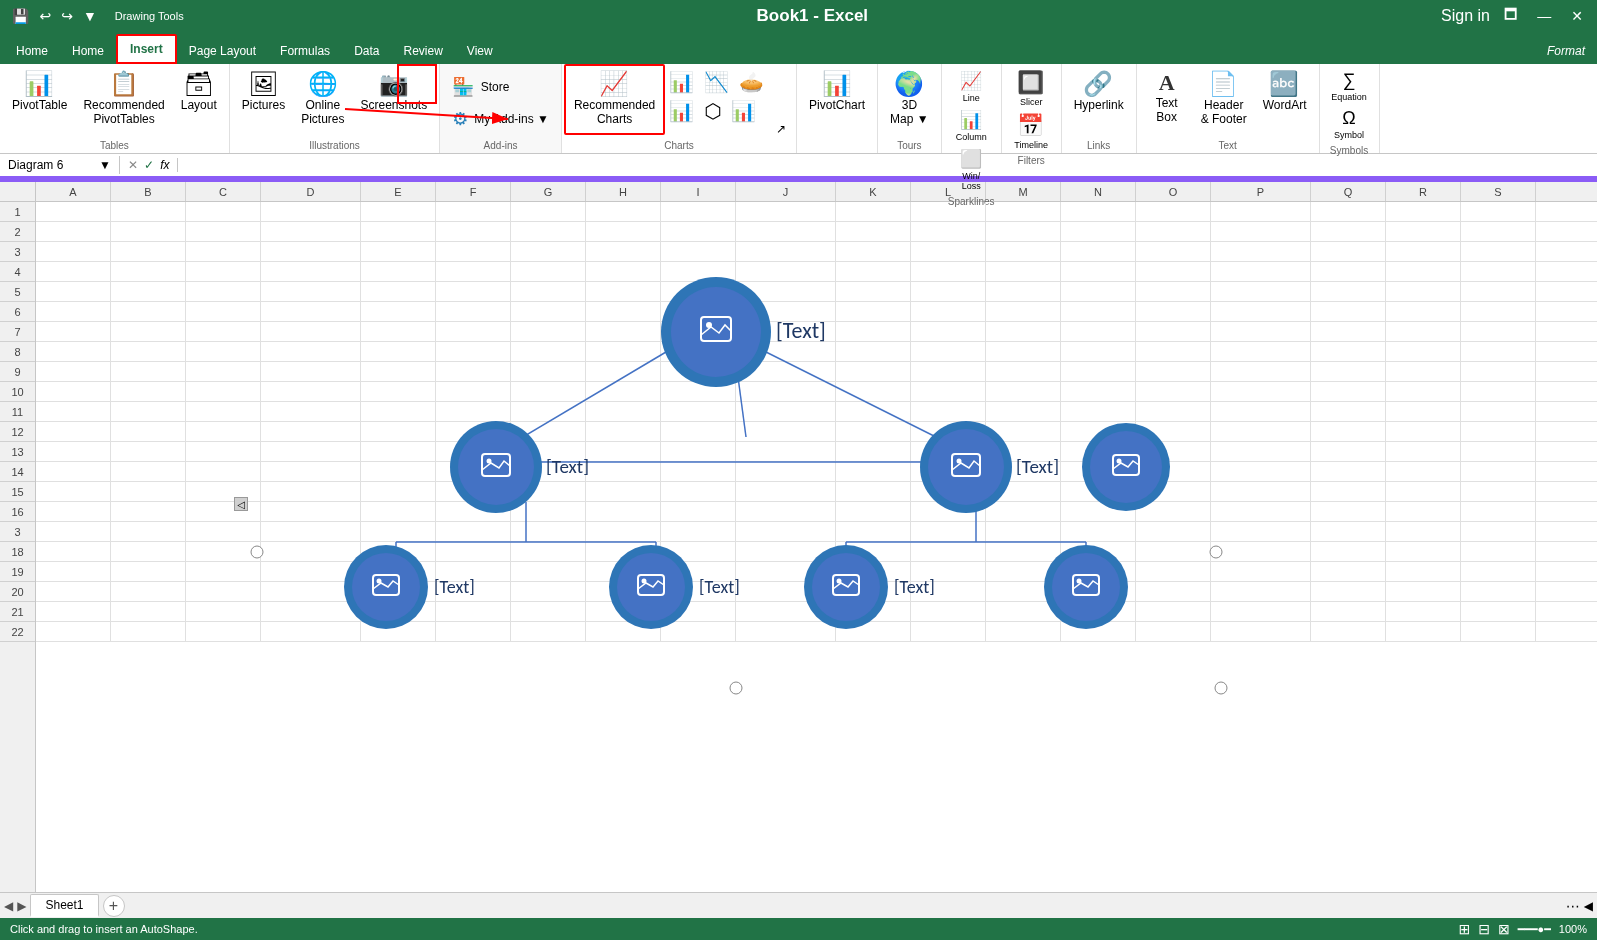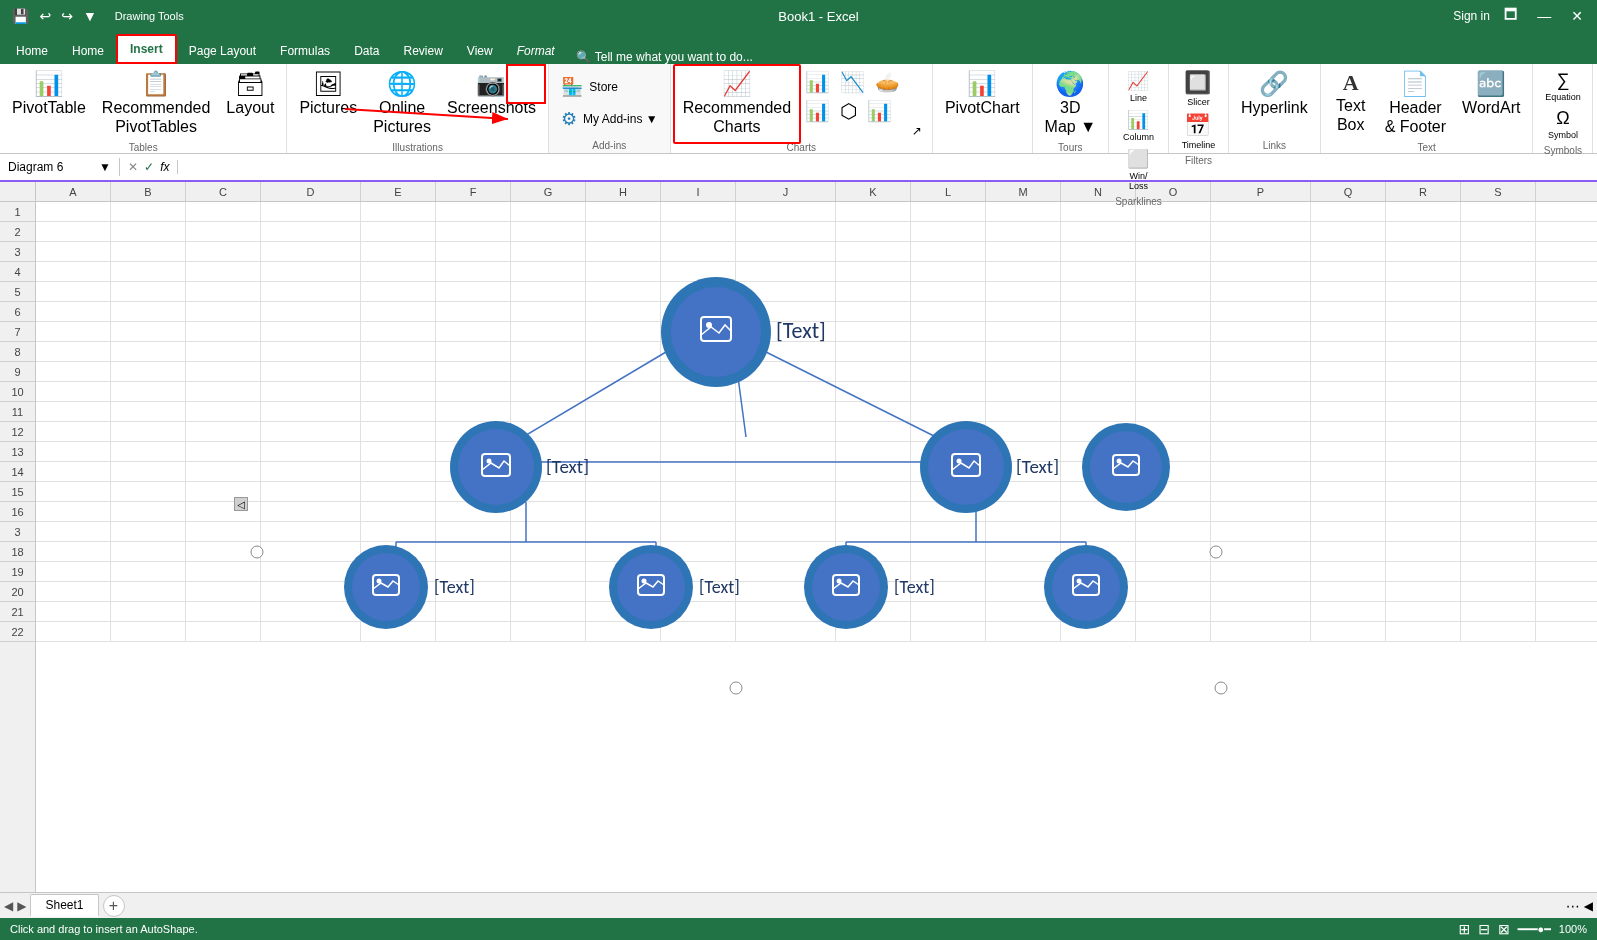--- a/index.html
+++ b/index.html
@@ -9,21 +9,21 @@
     .title-bar {
       height: 32px;
       background: #217346;
       display: flex;
       align-items: center;
       justify-content: space-between;
       padding: 0 8px;
       color: white;
     }
     .title-bar-left { display: flex; align-items: center; gap: 6px; }
-    .title-bar-center { font-size: 13px; font-weight: 400; }
+    .title-bar-center { font-size: 17px; font-weight: 700; }
     .title-bar-right { display: flex; align-items: center; gap: 8px; }
     .title-bar-btn { color: white; font-size: 14px; cursor: pointer; padding: 2px 6px; }
 
     
     .qat { display: flex; align-items: center; gap: 2px; }
     .qat-btn { color: white; padding: 3px 4px; cursor: pointer; font-size: 14px; border-radius: 2px; }
 
     
     .ribbon-tabs {
       height: 32px;
@@ -80,21 +80,21 @@
       display: flex;
       flex-direction: column;
       align-items: center;
       cursor: pointer;
       padding: 4px 6px;
       border-radius: 2px;
       min-width: 48px;
       gap: 2px;
     }
     .ribbon-btn .icon { font-size: 24px; line-height: 1; }
-    .ribbon-btn .label { font-size: 16px; text-align: center; line-height: 1.2; }
+    .ribbon-btn .label { font-size: 12px; text-align: center; line-height: 1.2; }
     .ribbon-btn-small {
       display: flex;
       flex-direction: column;
       align-items: center;
       cursor: pointer;
       padding: 2px 4px;
       border-radius: 2px;
       gap: 1px;
     }
     .ribbon-btn-small .icon { font-size: 18px; }
@@ -104,21 +104,21 @@
       display: flex;
       flex-direction: column;
       gap: 1px;
     }
 
     
     .formula-bar {
       height: 28px;
       display: flex;
       align-items: center;
-      border-bottom: 2px solid #8b5cf6;
+      border-bottom: 6px solid #8b5cf6;
       background: #fff;
     }
     .name-box {
       width: 120px;
       border-right: 1px solid #c6c6c6;
       padding: 2px 8px;
       font-size: 12px;
       display: flex;
       align-items: center;
       gap: 4px;
@@ -289,40 +289,37 @@
     <div class="qat">
       <span class="qat-btn">💾</span>
       <span class="qat-btn">↩</span>
       <span class="qat-btn">↪</span>
       <span class="qat-btn">▼</span>
     </div>
     <span style="color:white;font-size:11px;margin-left:8px;">Drawing Tools</span>
   </div>
   <div class="title-bar-center">Book1 - Excel</div>
   <div class="title-bar-right">
-    <span style="color:white;font-size:12px;cursor:pointer;">Sign in</span>
+    <span style="color:white;font-size:16px;cursor:pointer;">Sign in</span>
     <span class="title-bar-btn">🗖</span>
     <span class="title-bar-btn">—</span>
     <span class="title-bar-btn">✕</span>
   </div>
 </div>
 
 <div class="ribbon-tabs">
   <div class="ribbon-tab">Home</div>
   <div class="ribbon-tab">Home</div>
   <div class="ribbon-tab active" style="border:2px solid red; color:#217346;">Insert</div>
   <div class="ribbon-tab">Page Layout</div>
   <div class="ribbon-tab">Formulas</div>
   <div class="ribbon-tab">Data</div>
   <div class="ribbon-tab">Review</div>
   <div class="ribbon-tab">View</div>
   <div class="ribbon-tab" style="margin-left:auto;font-style:italic;">Format</div>
-  <div style="flex:1;display:flex;align-items:center;padding:0 10px;">
-    <span style="color:white;font-size:12px;">🔍 Tell me what you want to do...</span>
-  </div>
 </div>
 
 <div class="ribbon" style="position:relative;">
 
   <div class="ribbon-group">
     <div class="ribbon-group-content">
       <div class="ribbon-btn">
         <span class="icon">📊</span>
         <span class="label">PivotTable</span>
       </div>

